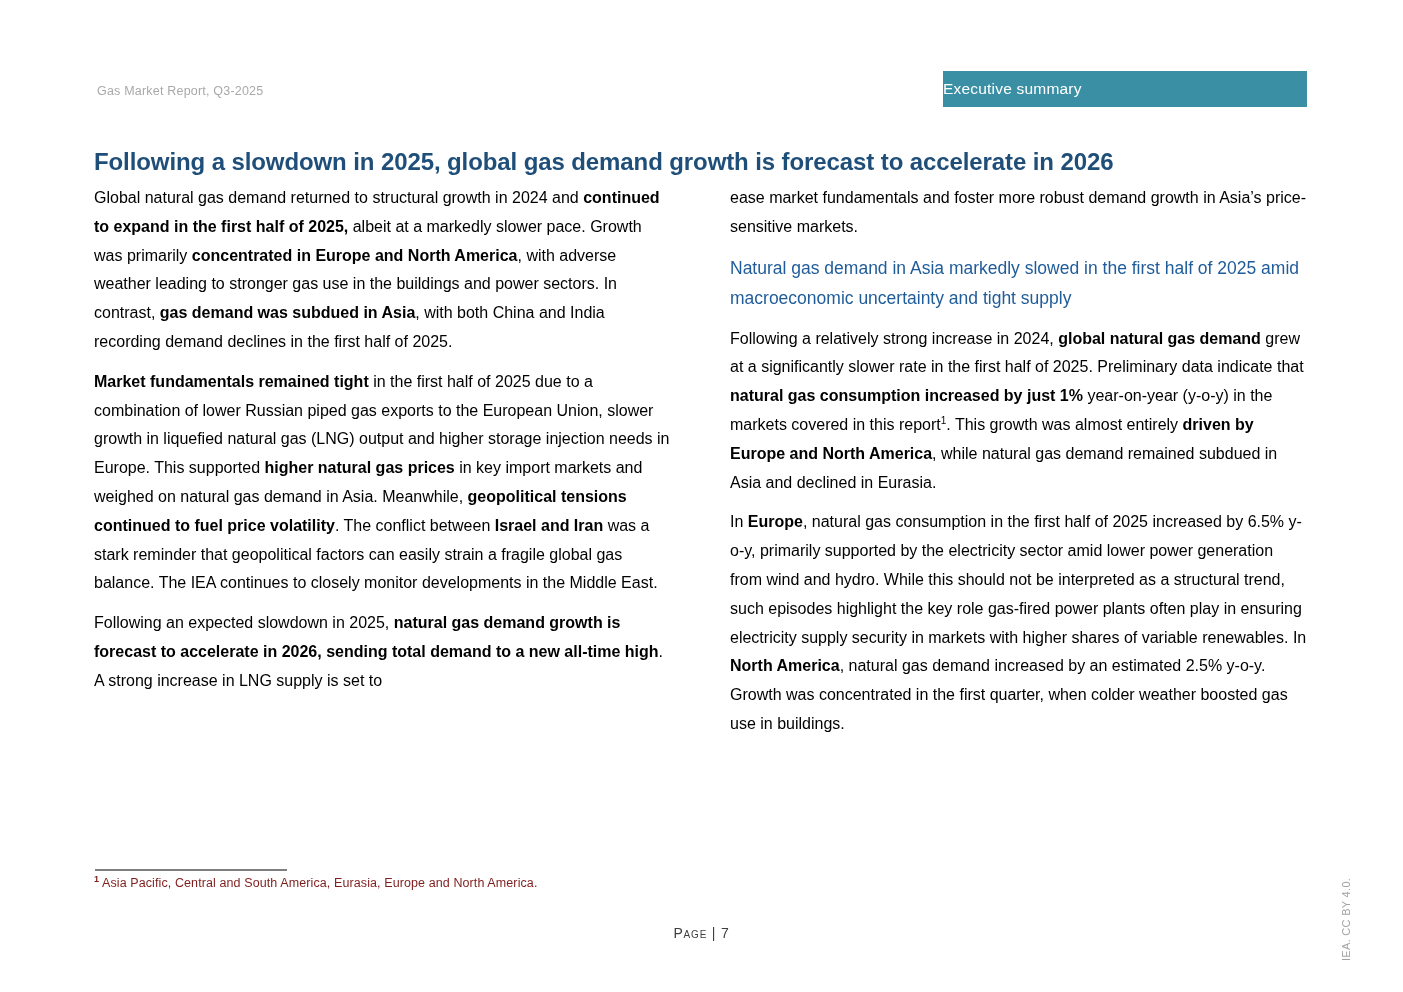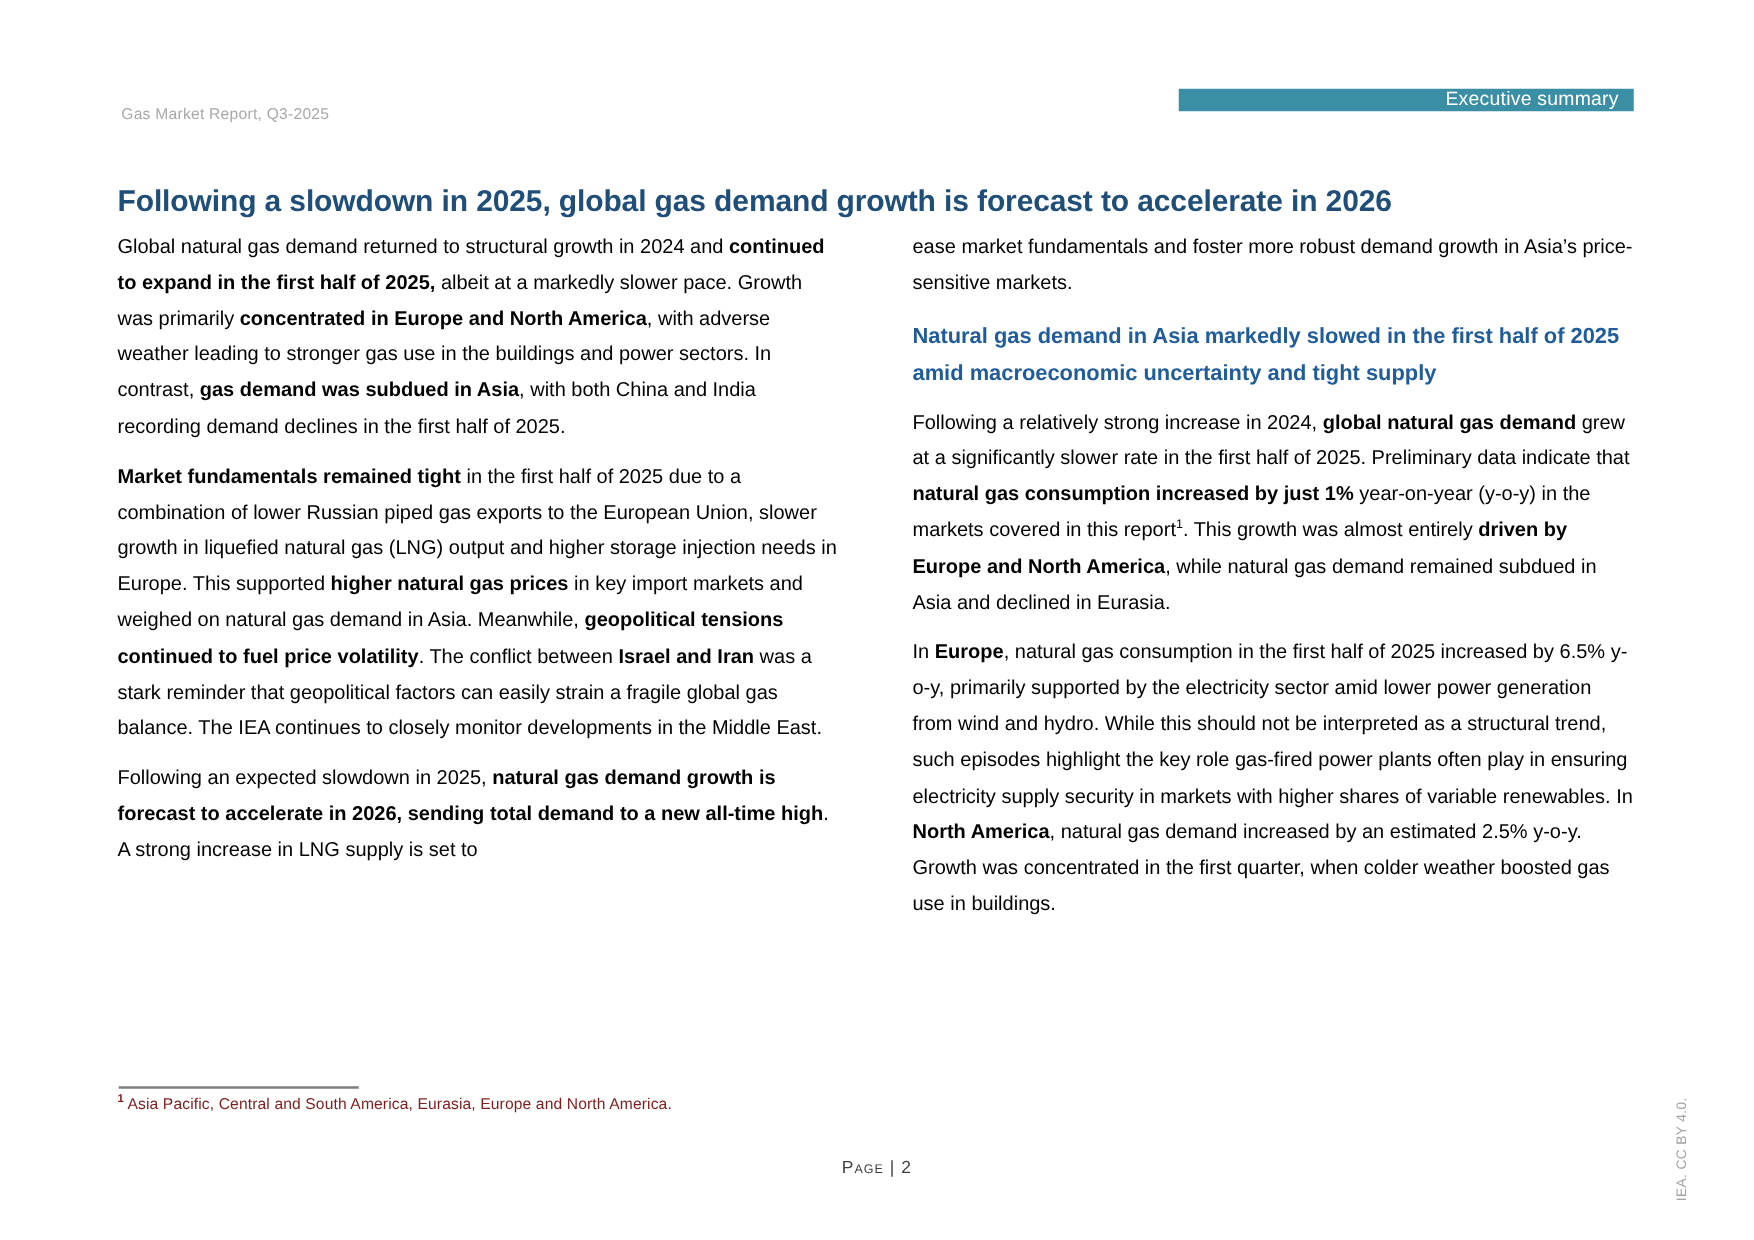--- a/index.html
+++ b/index.html
@@ -18,27 +18,26 @@
     top: 84px;
     font-size: 12.5px;
     color: #a9a9a9;
     letter-spacing: 0.2px;
   }
   .banner {
     position: absolute;
     left: 943px;
     top: 71px;
     width: 364px;
-    height: 18px;
+    height: 36px;
     background: #3a8fa4;
     color: #ffffff;
     font-size: 15.5px;
     display: flex;
     align-items: center;
-    justify-content: flex-end;
     padding-right: 12px;
     box-sizing: border-box;
     letter-spacing: 0.2px;
   }
   .doc-title {
     position: absolute;
     left: 94px;
     top: 132px;
     width: 1230px;
     font-size: 24px;
@@ -62,21 +61,21 @@
   }
   .col p b { font-weight: bold; }
   .col sup {
     font-size: 10px;
     line-height: 0;
     vertical-align: super;
   }
   .section-heading {
     font-size: 17.5px;
     line-height: 30px;
-    font-weight: bold;
+    font-weight: normal;
     color: #1f5c99;
     margin: 0 0 12px 0;
   }
   .footnote {
     position: absolute;
     left: 94px;
     top: 869px;
     width: 578px;
   }
   .footnote-rule {
@@ -146,17 +145,17 @@
       <p><span>Following a relatively strong increase in 2024, </span><b>global natural gas demand</b><span> grew at a significantly slower rate in the first half of 2025. Preliminary data indicate that </span><b>natural gas consumption increased by just 1%</b><span> year-on-year (y-o-y) in the markets covered in this report</span><sup>1</sup><span>. This growth was almost entirely </span><b>driven by Europe and North America</b><span>, while natural gas demand remained subdued in Asia and declined in Eurasia.</span></p>
       <p><span>In </span><b>Europe</b><span>, natural gas consumption in the first half of 2025 increased by 6.5% y-o-y, primarily supported by the electricity sector amid lower power generation from wind and hydro. While this should not be interpreted as a structural trend, such episodes highlight the key role gas-fired power plants often play in ensuring electricity supply security in markets with higher shares of variable renewables. In </span><b>North America</b><span>, natural gas demand increased by an estimated 2.5% y-o-y. Growth was concentrated in the first quarter, when colder weather boosted gas use in buildings.</span></p>
     </div>
   </div>
 
   <div class="footnote">
     <div class="footnote-rule"></div>
     <div class="footnote-text"><sup>1</sup><span> Asia Pacific, Central and South America, Eurasia, Europe and North America.</span></div>
   </div>
 
-  <div class="page-footer">Page | 2</div>
+  <div class="page-footer">Page | 7</div>
 
   <div class="side-label">IEA. CC BY 4.0.</div>
 
 </div>
 
 </body></html>

